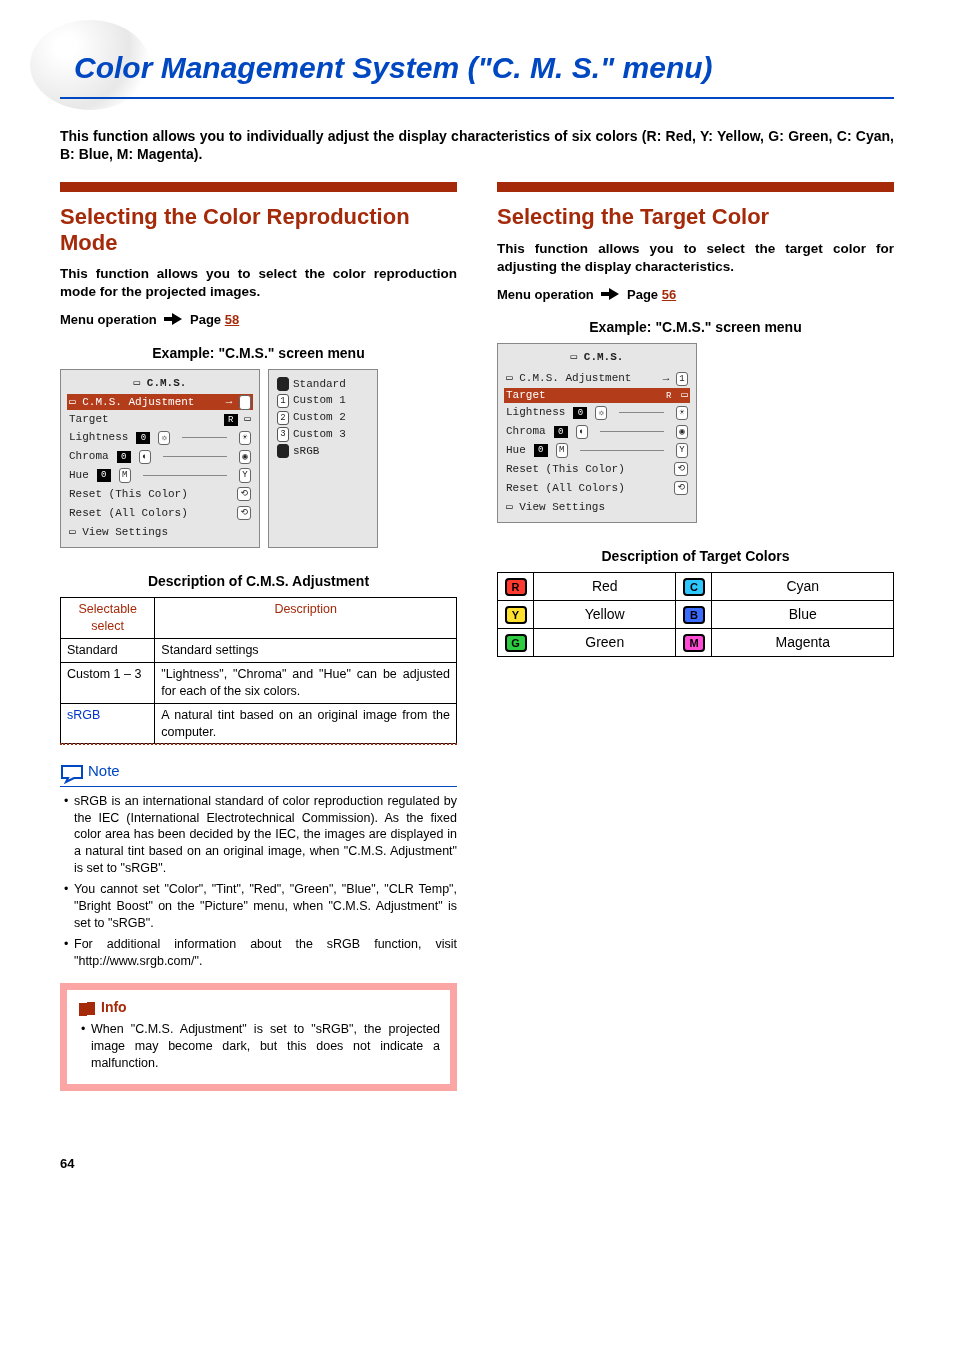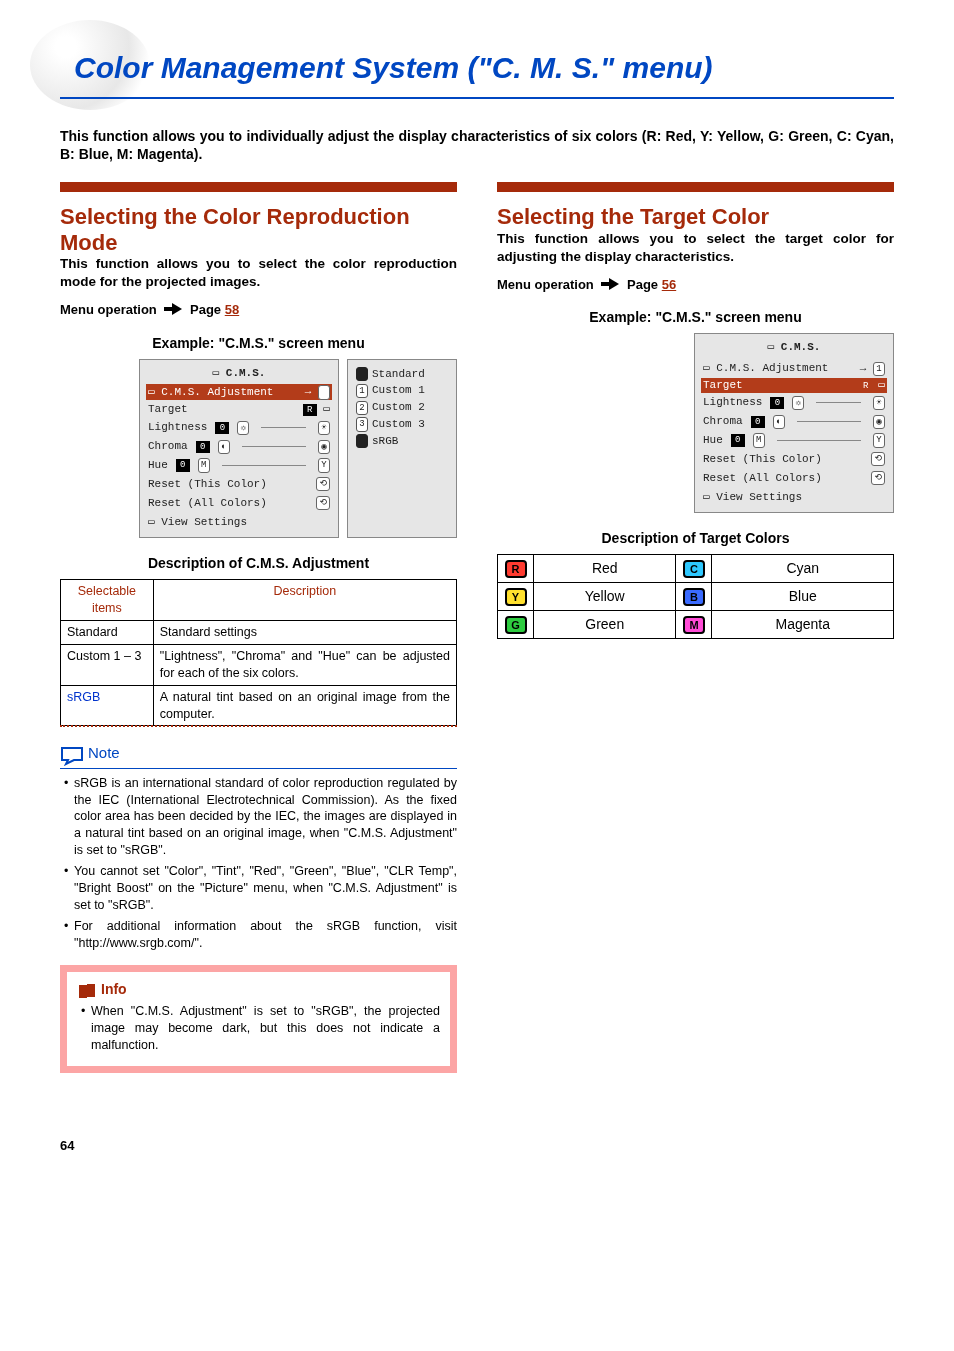--- a/index.html
+++ b/index.html
@@ -57,20 +57,21 @@
   .col { flex: 1; min-width: 0; }
   .red-bar {
     height: 10px;
     background: #a52a0a;
     margin-bottom: 12px;
   }
   h2.section {
     font-size: 22px;
     font-weight: 900;
     color: #a52a0a;
+    margin-bottom: 10px;
     line-height: 1.15;
   }
   .desc {
     font-weight: bold;
     font-size: 13.5px;
     text-align: justify;
     margin-bottom: 10px;
   }
   .menu-op {
     font-weight: bold;
@@ -87,21 +88,21 @@
     font-weight: bold;
     text-decoration: underline;
   }
   .example-label {
     font-weight: bold;
     font-size: 14px;
     text-align: center;
     margin-bottom: 6px;
   }
   
-  .osd-row { display: flex; gap: 8px; justify-content: flex-end; margin-bottom: 16px;}
+  .osd-row { display: flex; gap: 8px; justify-content: flex-start; margin-bottom: 24px;}
   .osd {
     background: #e6e6e6;
     border: 1px solid #888;
     font-family: "Courier New", monospace;
     font-size: 11px;
     color: #222;
     padding: 6px 8px;
     width: 200px;
   }
   .osd .osd-title {
@@ -383,21 +384,21 @@
             <span class="mini-chip dark">&nbsp;</span>
             <span>sRGB</span>
           </div>
       </div>
     </div>
 
     <div class="subhead">Description of C.M.S. Adjustment</div>
     <table class="desc-table">
       <tbody>
           <tr>
-        <th>Selectable items</th>
+        <th>Selectable select</th>
         <th>Description</th>
       </tr>
       <tr>
         <td>Standard</td>
         <td>Standard settings</td>
       </tr>
       <tr>
         <td>Custom 1 – 3</td>
         <td style="text-align:justify">"Lightness", "Chroma" and "Hue" can be adjusted for each of the six colors.</td>
       </tr>

